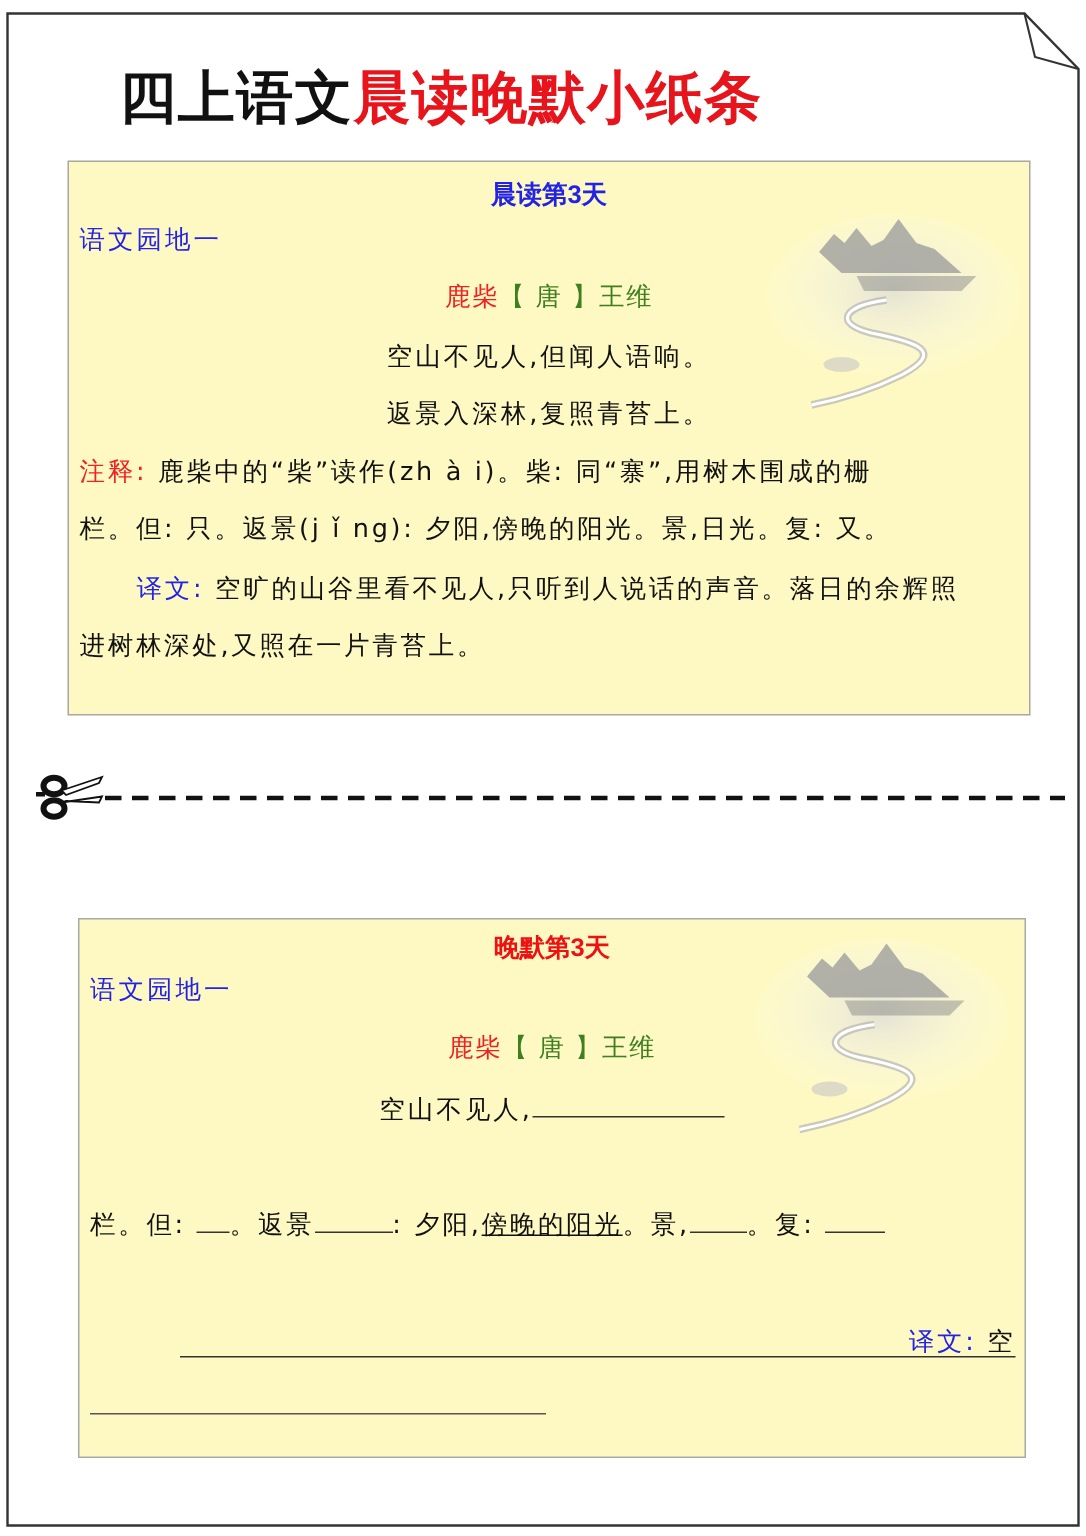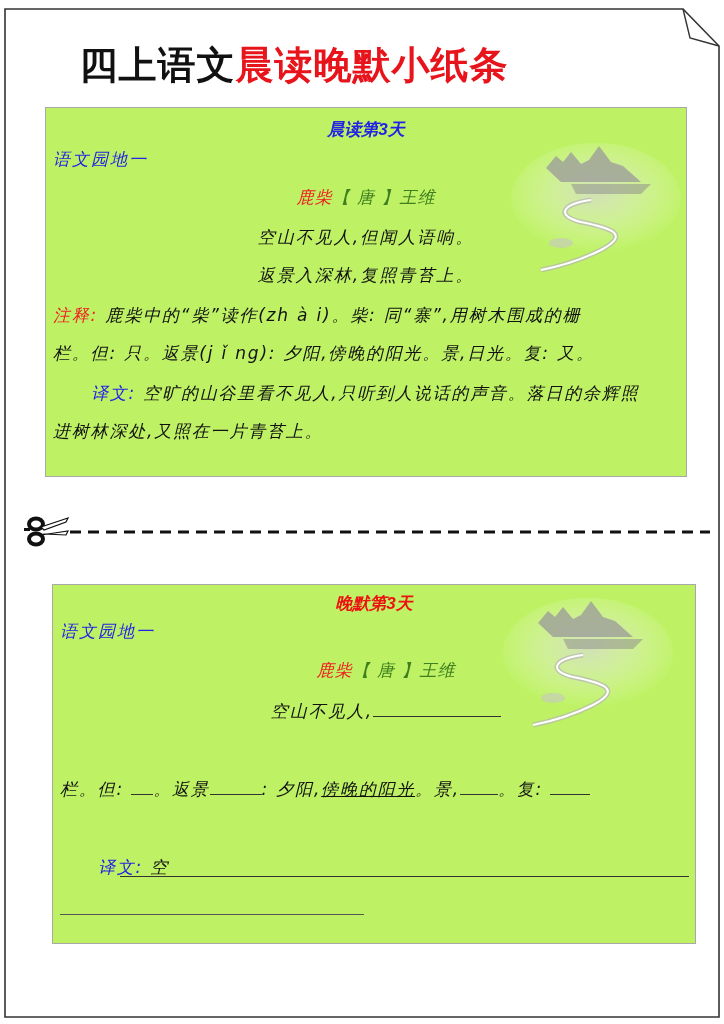--- a/index.html
+++ b/index.html
@@ -4,23 +4,23 @@
 <style>
   html, body { margin:0; padding:0; background:#ffffff; }
   body { width:724px; height:1024px; position:relative; overflow:hidden;
          font-family:"DejaVu Sans", sans-serif; color:#111; }
   .page-frame { position:absolute; left:4px; top:8px; width:714px; height:1008px; }
   .page-frame svg { position:absolute; left:0; top:0; }
   .title { position:absolute; left:0; width:588px; top:40px; text-align:center;
            font-family:"DejaVu Serif", serif; font-weight:bold; font-size:38px; letter-spacing:1px; }
   .title .black { color:#111; }
   .title .red { color:#e8141c; }
-  .card { position:absolute; border:1.5px solid #a8a8a8; background:#bef264;font-style:italic; }
+  .card { position:absolute; border:1.5px solid #a8a8a8; background:#fef9c3; }
   .card-morning { left:45px; top:107px; width:640px; height:368px; }
-  .card-evening { left:52px; top:584px; width:630px; height:358px;padding-left:12px; }
+  .card-evening { left:52px; top:612px; width:630px; height:358px; }
   .card-heading { position:absolute; left:0; width:100%; text-align:center; font-weight:bold; font-size:17px; font-family:"Liberation Sans", sans-serif; }
   .unit { position:absolute; color:#2323e6; font-size:17px; letter-spacing:2px; }
   .poem-title { position:absolute; width:100%; text-align:center; font-size:17px; letter-spacing:1px; }
   .poem-title .t-red { color:#ee2222; }
   .poem-title .t-green { color:#3f7f1f; }
   .poem-line { position:absolute; width:100%; text-align:center; font-size:17px; letter-spacing:2px; }
   .para { position:absolute; left:7px; right:6px; font-size:17px; letter-spacing:1.8px; line-height:38px; }
   .lbl-red { color:#ee2222; }
   .lbl-blue { color:#2323e6;margin-left:38px; }
   .blank { display:inline-block; border-bottom:1.2px solid #333; height:16px; vertical-align:baseline; }
@@ -114,21 +114,21 @@
   <div class="poem-line" style="top:115px;">
     <span>空山不见人,</span><span class="blank" style="width:128px;"></span>
   </div>
 
   <div class="para" style="top:185px;">
     <div>
       <span>栏。但: </span><span class="blank" style="width:22px;"></span><span>。返景</span><span class="blank" style="width:52px;"></span><span>: 夕阳,</span><span class="u">傍晚的阳光</span><span>。景,</span><span class="blank" style="width:38px;"></span><span>。复: </span><span class="blank" style="width:40px;"></span>
     </div>
   </div>
 
-  <div class="para" style="top:263px;">
+  <div class="para" style="top:263px;text-align:right;">
     <div style="position:relative;">
       <span class="lbl-blue">译文:</span><span> 空</span>
       <span style="position:absolute;left:60px;right:0;top:28px;border-bottom:1.5px solid #333;"></span>
     </div>
     <div style="position:relative;height:38px;">
       <span style="position:absolute;left:0;width:304px;top:28px;border-bottom:1.5px solid #555;"></span>
     </div>
   </div>
 </div>
 

